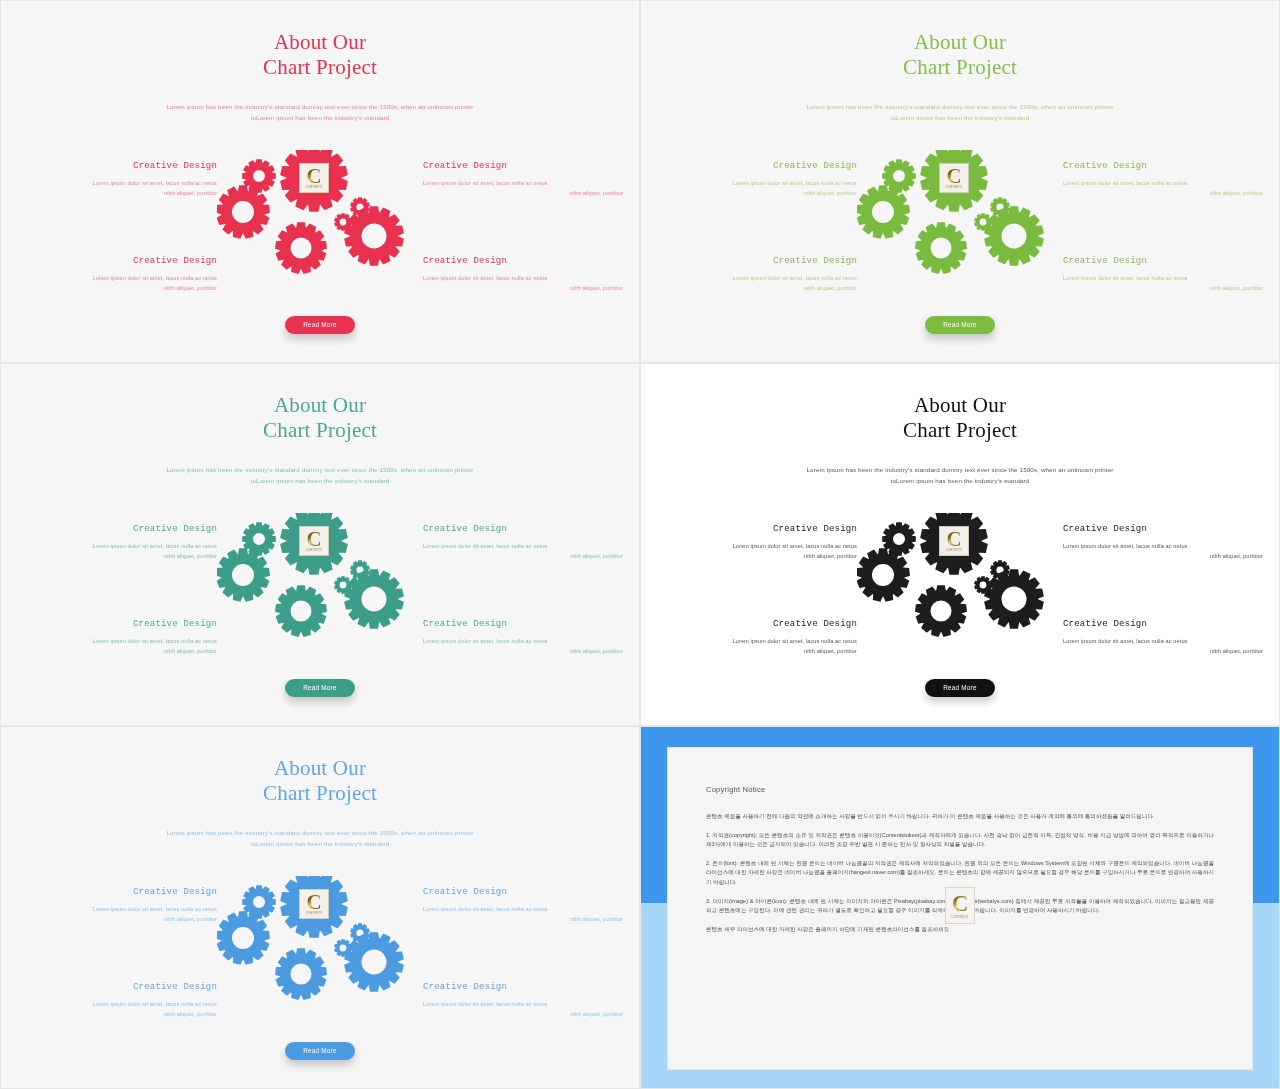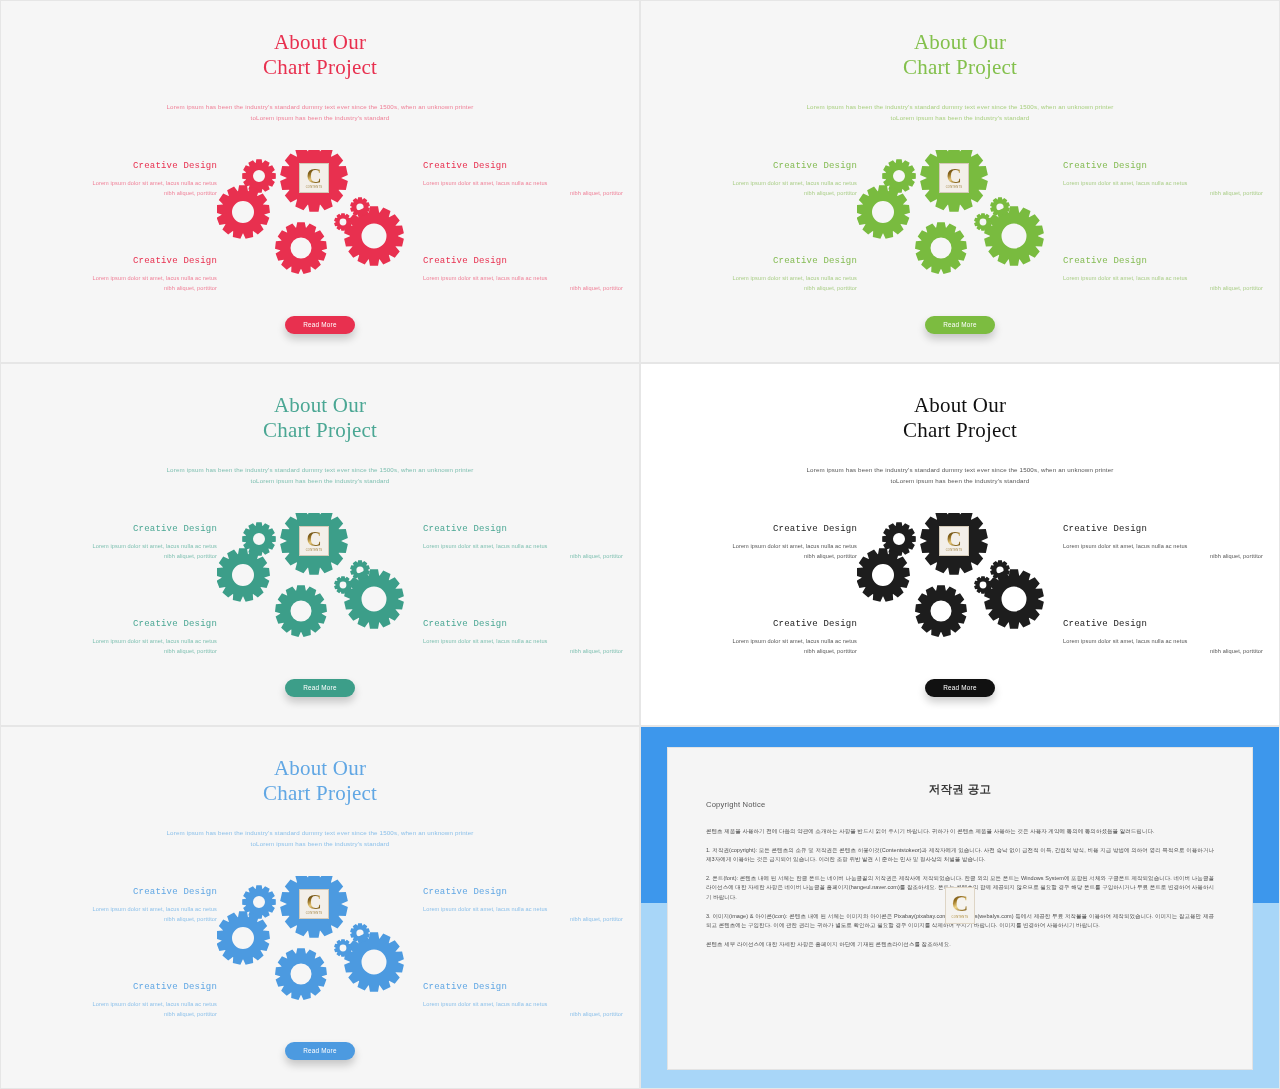--- a/index.html
+++ b/index.html
@@ -491,21 +491,20 @@
         <div class="readmore" style="background: rgb(76, 154, 224);">Read More</div>
       </div>
     </div>
   </div>
 
   <div class="copy-panel">
     <div class="copy-bg-top" style="background: rgb(61, 151, 236);"></div>
     <div class="copy-bg-bottom" style="background: rgb(168, 214, 248);"></div>
 
     <div class="copy-card">
-      <div class="copy-title-ko">저작권 공고</div>
       <div class="copy-title-en">Copyright Notice</div>
       <div class="copy-body">
         <p class="copy-para">콘텐츠 제품을 사용하기 전에 다음의 약관에 소개하는 사항을 반드시 읽어 주시기 바랍니다. 귀하가 이 콘텐츠 제품을 사용하는 것은 사용자 계약에 동의에 동의하셨음을 알려드립니다.</p>
         <p class="copy-para">1. 저작권(copyright): 모든 콘텐츠의 소유 및 저작권은 콘텐츠 히읗이것(Contentstokeor)과 제작자에게 있습니다. 사전 승낙 없이 금전적 이득, 간접적 방식, 비용 지급 방법에 의하여 영리 목적으로 이용하거나 제3자에게 이용하는 것은 금지되어 있습니다. 이러한 조항 위반 발견 시 준하는 민사 및 형사상의 처벌을 받습니다.</p>
         <p class="copy-para">2. 폰트(font): 콘텐츠 내에 된 서체는 한글 폰트는 네이버 나눔글꼴의 저작권은 제작사에 저작되었습니다. 한글 외의 모든 폰트는 Windows System에 포함된 서체와 구글폰트 제작되었습니다. 네이버 나눔글꼴 라이선스에 대한 자세한 사항은 네이버 나눔글꼴 홈페이지(hangeul.naver.com)를 참조하세요. 폰트는 콘텐츠의 함께 제공되지 않으므로 필요할 경우 해당 폰트를 구입하시거나 무료 폰트로 변경하여 사용하시기 바랍니다.</p>
         <p class="copy-para">3. 이미지(image) &amp; 아이콘(icon): 콘텐츠 내에 된 서체는 이미지와 아이콘은 Pixabay(pixabay.com)와 Webalys(webalys.com) 등에서 제공한 무료 저작물을 이용하여 제작되었습니다. 이미지는 참고용만 제공되고 콘텐츠에는 구입한다. 이에 관한 권리는 귀하가 별도로 확인하고 필요할 경우 이미지를 삭제하여 주시기 바랍니다. 이미지를 변경하여 사용하시기 바랍니다.</p>
         <p class="copy-para">콘텐츠 세부 라이선스에 대한 자세한 사항은 홈페이지 하단에 기재된 콘텐츠라이선스를 참조하세요.</p>
       </div>
     </div>
 

